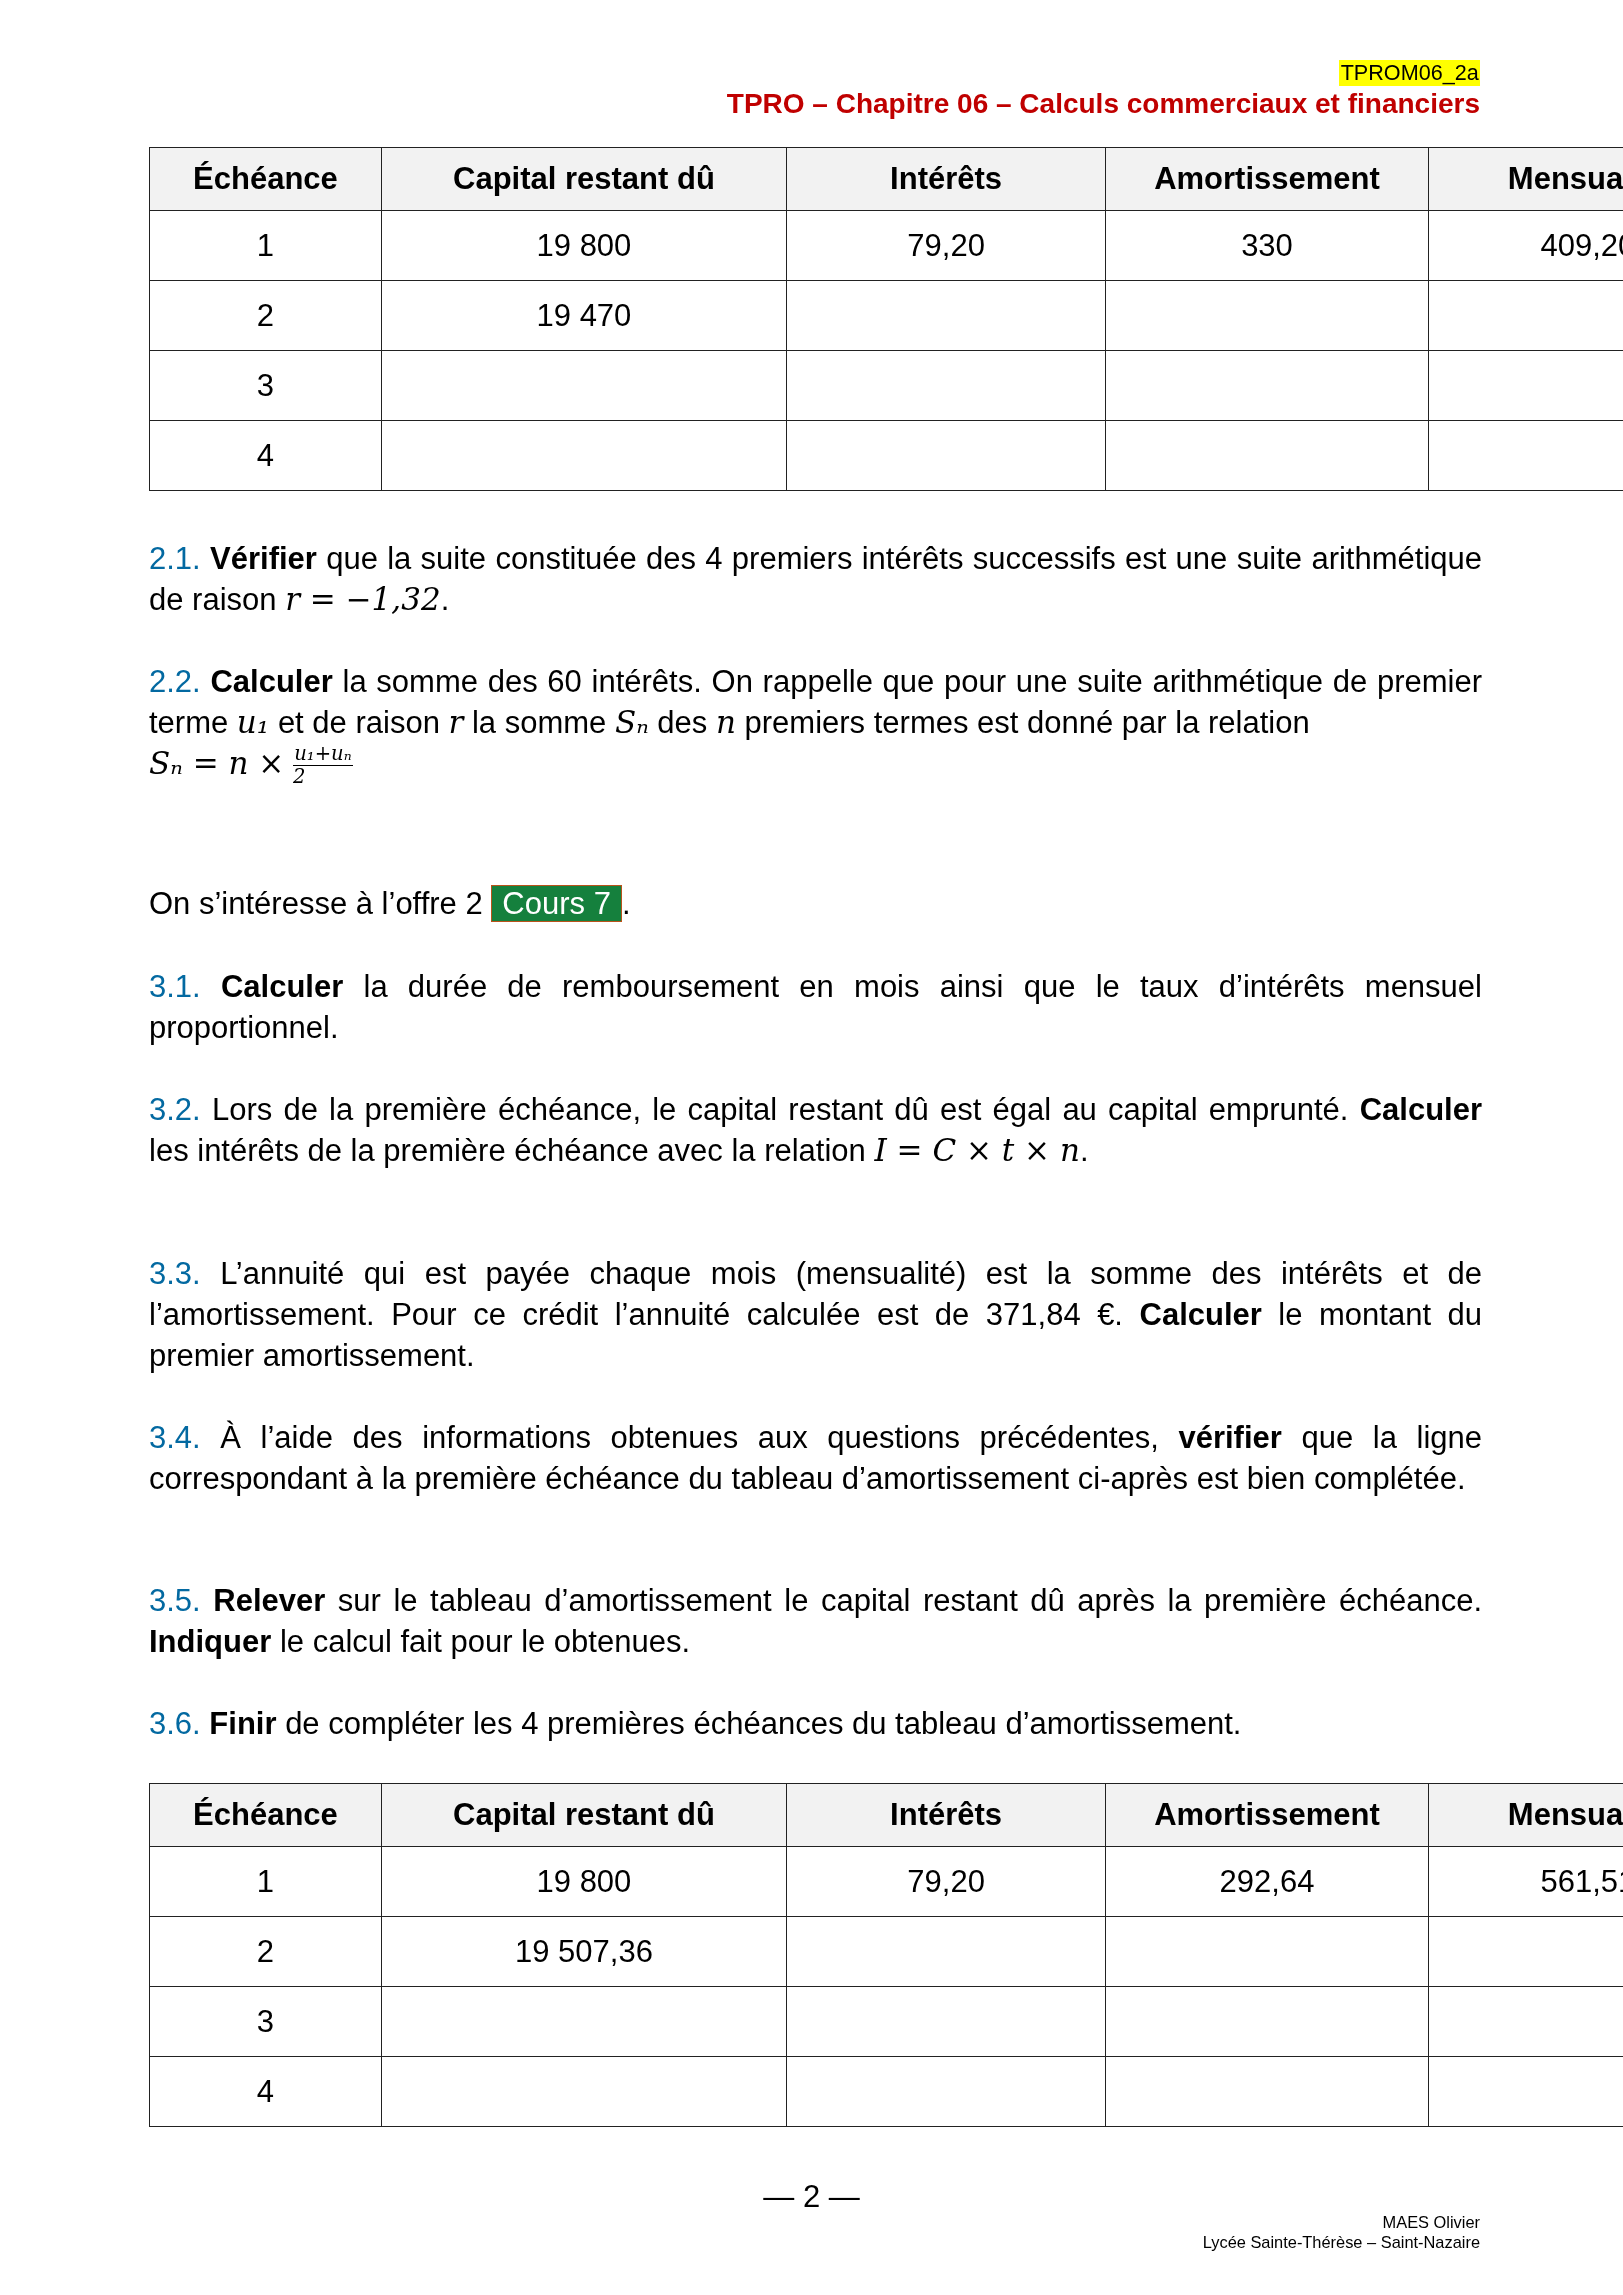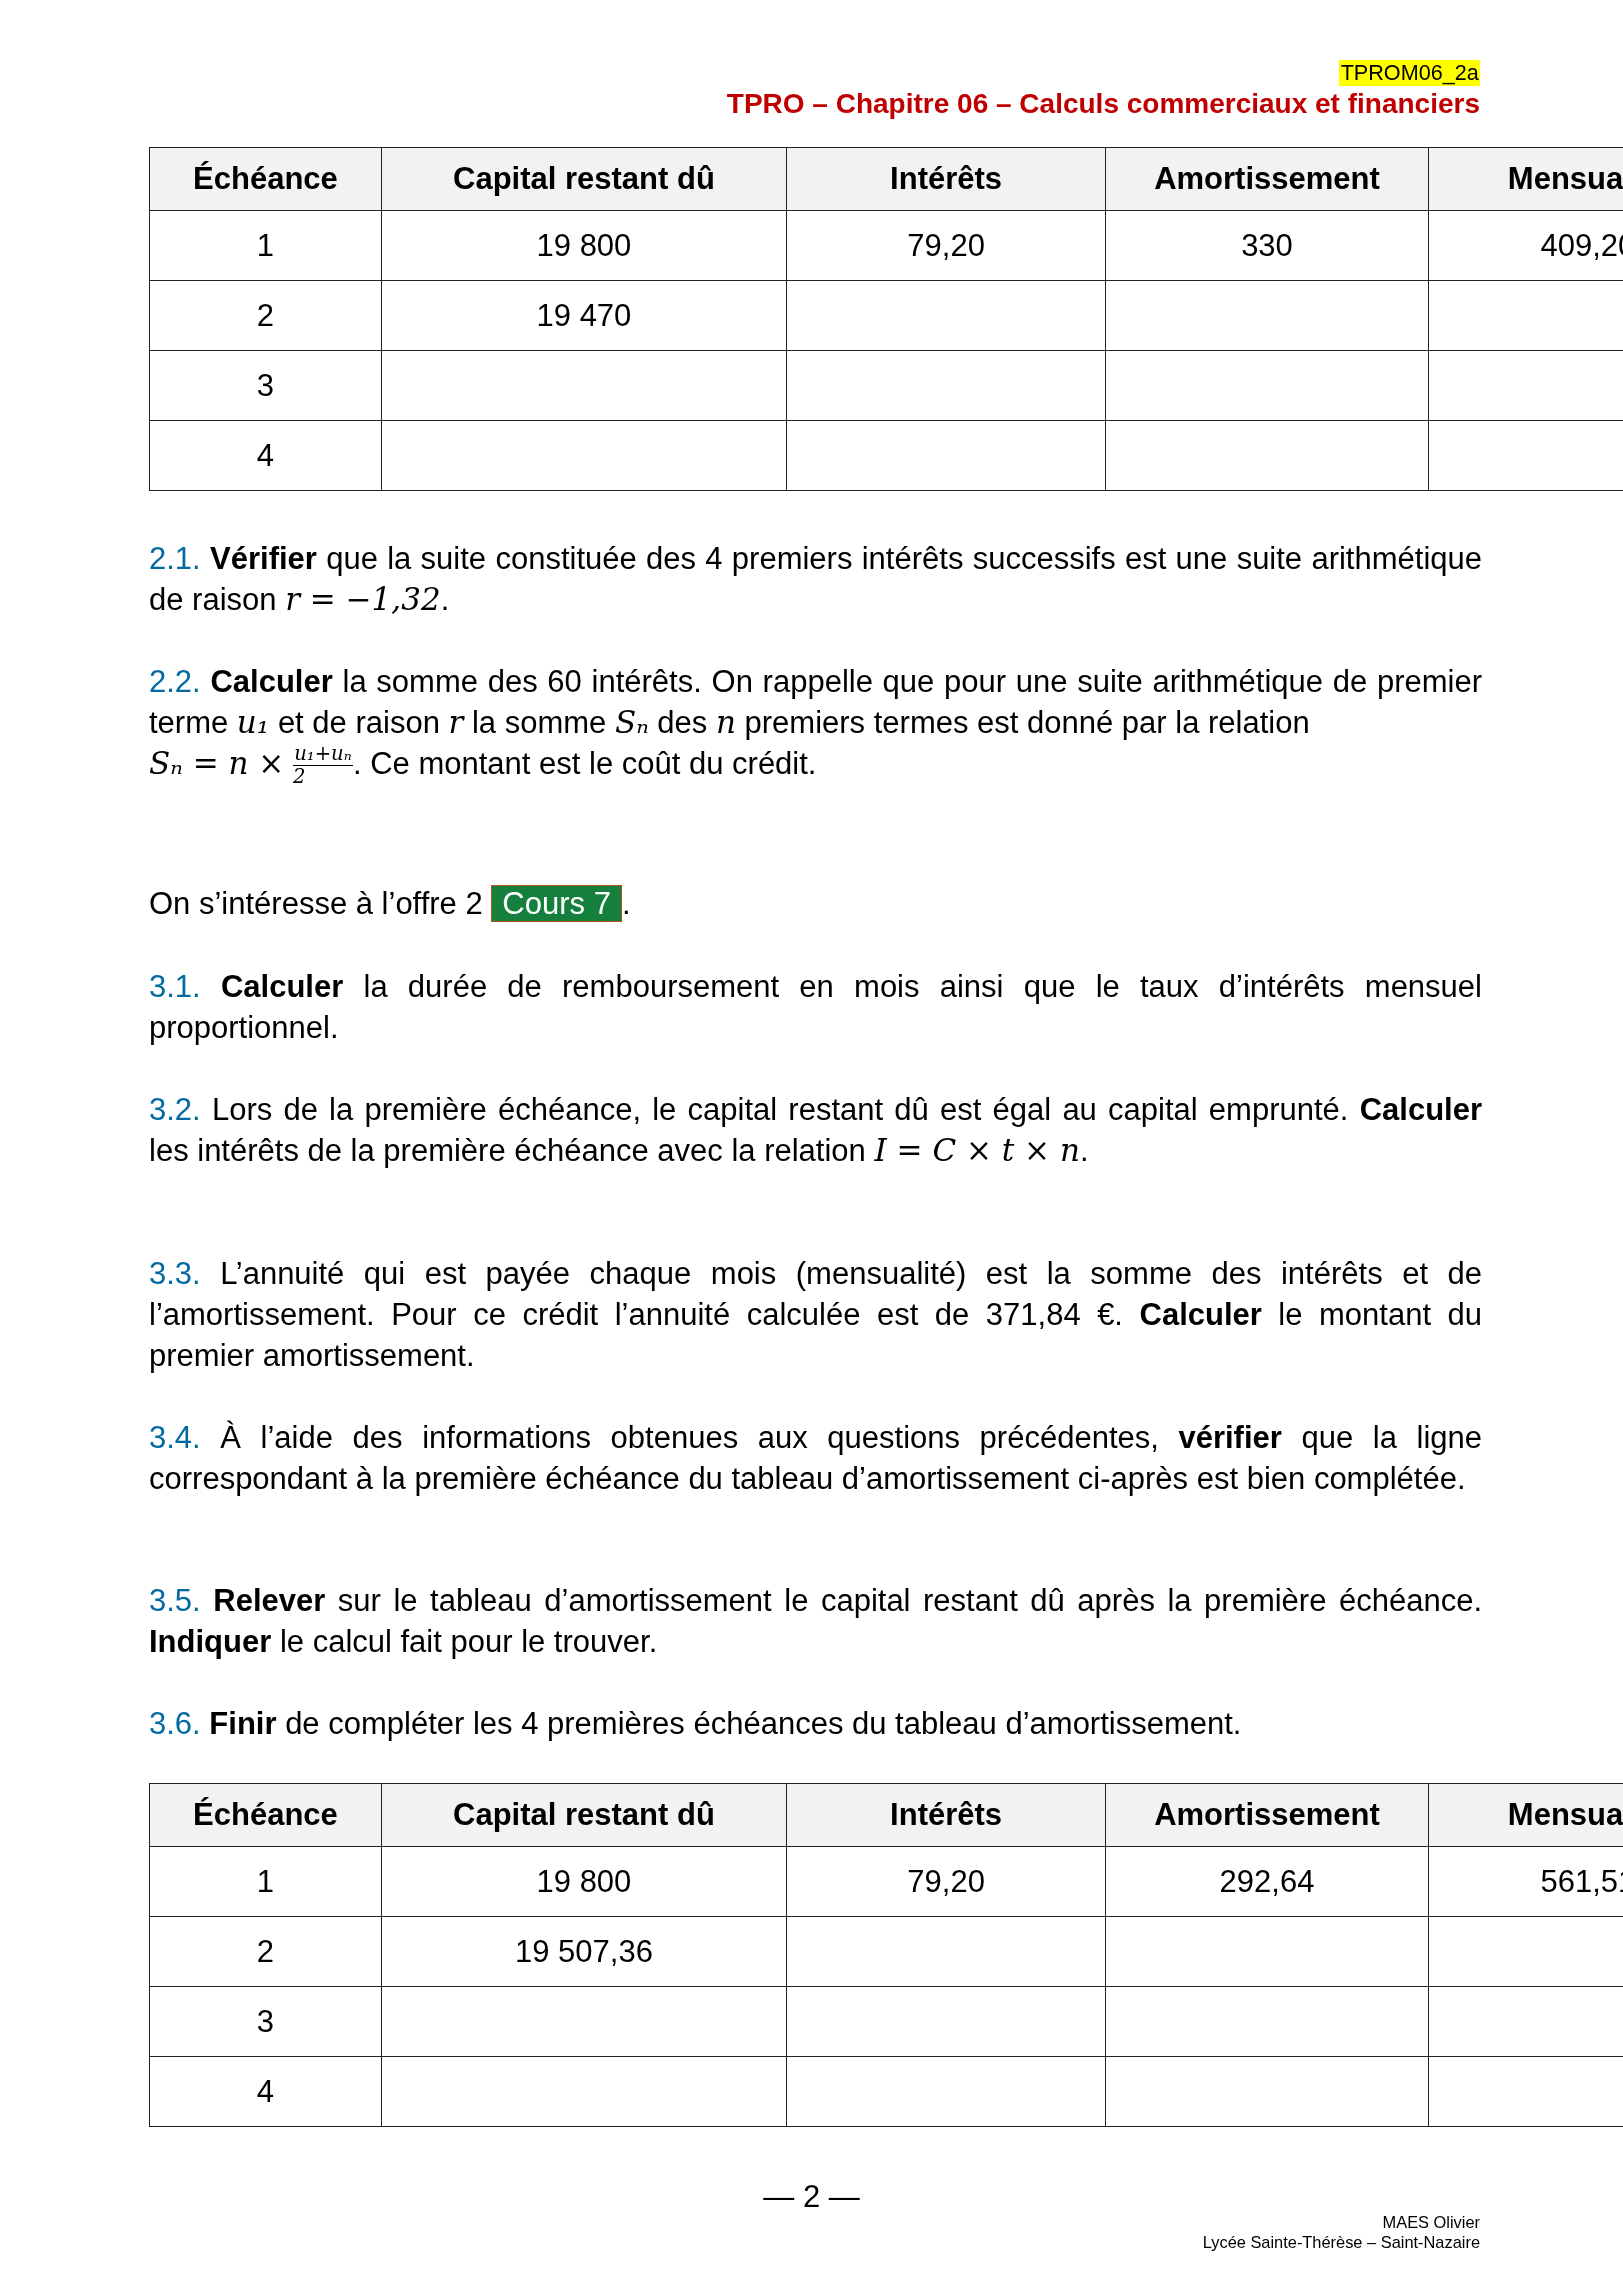--- a/index.html
+++ b/index.html
@@ -70,21 +70,21 @@
 
 <div class="para" style="top:538px;">
   <span class="num">2.1.</span>
   <b>Vérifier</b><span> que la suite constituée des 4 premiers intérêts successifs est une suite arithmétique de raison </span><span class="math">r = −1,32</span><span>.</span>
 </div>
 
 <div class="para" style="top:661px;">
   <span class="num">2.2.</span>
   <b>Calculer</b><span> la somme des 60 intérêts. On rappelle que pour une suite arithmétique de premier terme </span><span class="math">u₁</span><span> et de raison </span><span class="math">r</span><span> la somme </span><span class="math">Sₙ</span><span> des </span><span class="math">n</span><span> premiers termes est donné par la relation </span><br>
   <span class="math">Sₙ = n ×</span>
-  <span class="frac"><span class="top math">u₁+uₙ</span><span class="bot math">2</span></span><span>. Ce montant est le coût du crédit.</span>
+  <span class="frac"><span class="top math">u₁+uₙ</span><span class="bot math">2</span></span>
 </div>
 
 <div class="para" style="top:883px;">
   <span>On s’intéresse à l’offre 2 </span><span class="badge">Cours 7</span><span>.</span>
 </div>
 
 <div class="para" style="top:966px;">
   <span class="num">3.1.</span>
   <b>Calculer</b><span> la durée de remboursement en mois ainsi que le taux d’intérêts mensuel proportionnel.</span>
 </div>
@@ -96,21 +96,21 @@
 <div class="para" style="top:1253px;">
   <span class="num">3.3.</span><span> L’annuité qui est payée chaque mois (mensualité) est la somme des intérêts et de l’amortissement. Pour ce crédit l’annuité calculée est de 371,84 €. </span><b>Calculer</b><span> le montant du premier amortissement.</span>
 </div>
 
 <div class="para" style="top:1417px;">
   <span class="num">3.4.</span><span> À l’aide des informations obtenues aux questions précédentes, </span><b>vérifier</b><span> que la ligne correspondant à la première échéance du tableau d’amortissement ci-après est bien complétée.</span>
 </div>
 
 <div class="para" style="top:1580px;">
   <span class="num">3.5.</span>
-  <b>Relever</b><span> sur le tableau d’amortissement le capital restant dû après la première échéance. </span><b>Indiquer</b><span> le calcul fait pour le trouver.</span>
+  <b>Relever</b><span> sur le tableau d’amortissement le capital restant dû après la première échéance. </span><b>Indiquer</b><span> le calcul fait pour le obtenues.</span>
 </div>
 
 <div class="para" style="top:1703px;">
   <span class="num">3.6.</span>
   <b>Finir</b><span> de compléter les 4 premières échéances du tableau d’amortissement.</span>
 </div>
 
 <table class="amort" style="top:1783px;">
   <tbody>
       <tr>

